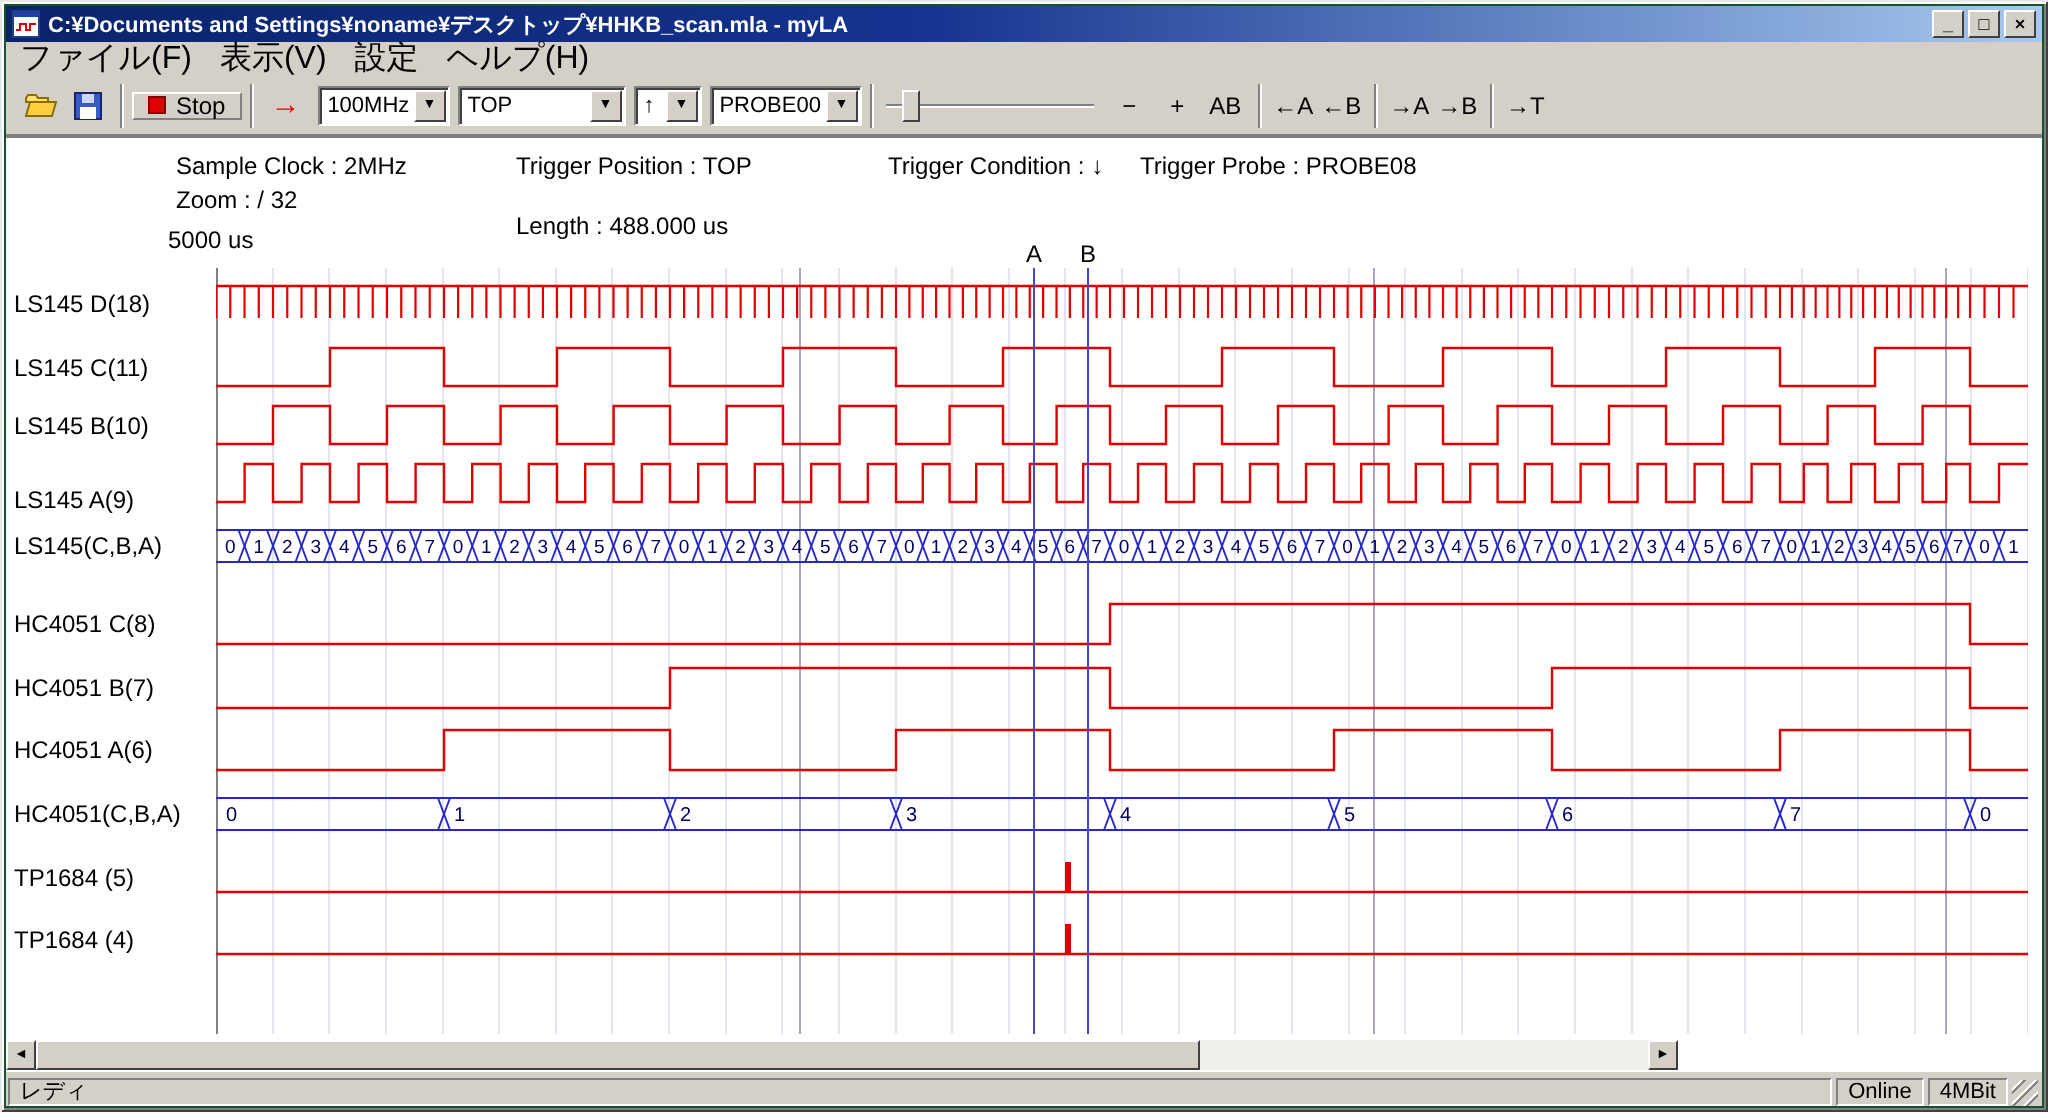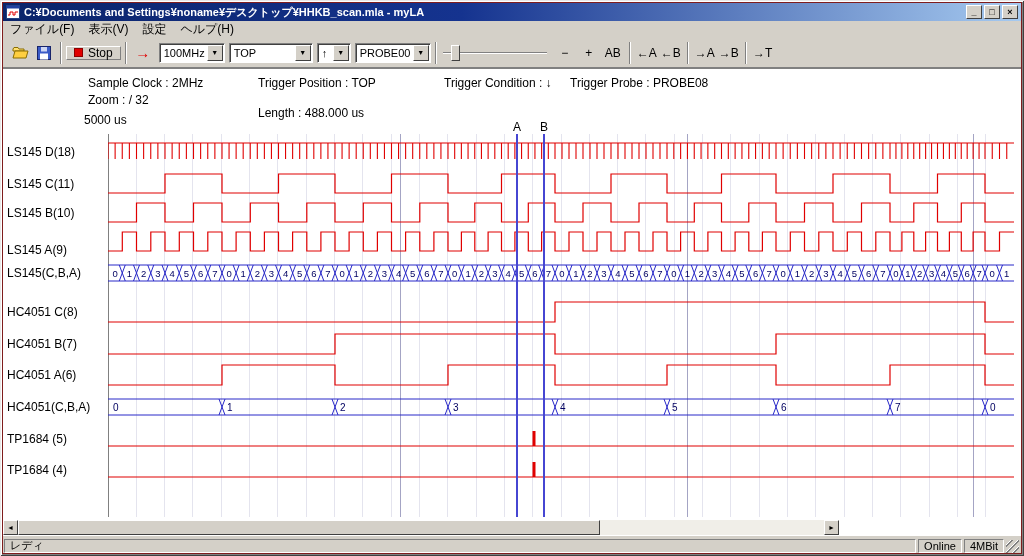--- a/index.html
+++ b/index.html
@@ -1,40 +1,40 @@
 <!DOCTYPE html>
 <html><head>
 <meta charset="utf-8">
 <style>
   * { margin:0; padding:0; box-sizing:border-box; }
   html,body { width:1024px; height:556px; overflow:hidden; background:#000; }
   body { font-family:"Liberation Sans", sans-serif; }
   #window {
-    position:relative; width:1024px; height:556px; background:#7f1d1d;
+    position:relative; width:1024px; height:556px; background:#14532d;
     box-shadow: inset 1px 1px 0 #e8e8e8, inset -1px -1px 0 #404040,
                 inset 2px 2px 0 #fff, inset -2px -2px 0 #808080;
   }
   
   .titlebar {
     position:absolute; left:3px; top:3px; width:1018px; height:18px;
     background:linear-gradient(90deg,#0a246a 0%,#15338f 45%,#a6caf0 100%);
     display:flex; align-items:center; padding:0 3px; color:#fff;
     font-size:11px; font-weight:bold; white-space:nowrap;
   }
   .title-text { margin-left:4px; flex:1; overflow:hidden; }
   .winbtn {
     width:16px; height:14px; background:#d4d0c8; margin-left:2px;
     border:1px solid; border-color:#fff #404040 #404040 #fff;
     display:inline-flex; align-items:center; justify-content:center;
     font-size:9px; font-weight:bold; color:#000; cursor:default;
   }
   
   .menubar {
     position:absolute; left:3px; top:21px; width:1018px; height:17px;
-    background:#d4d0c8; display:flex; align-items:center; font-size:12px; color:#000;
+    background:#d4d0c8; display:flex; align-items:center; font-size:16px; color:#000;
   }
   .menu-item { padding:1px 7px; cursor:default; }
   
   .toolbar {
     position:absolute; left:3px; top:38px; width:1018px; height:30px;
     background:#d4d0c8; display:flex; align-items:center; padding-left:5px;
     border-bottom:1px solid #808080; font-size:12px;
   }
   .tbtn {
     height:14px; min-width:24px; background:#d4d0c8; border:none;

